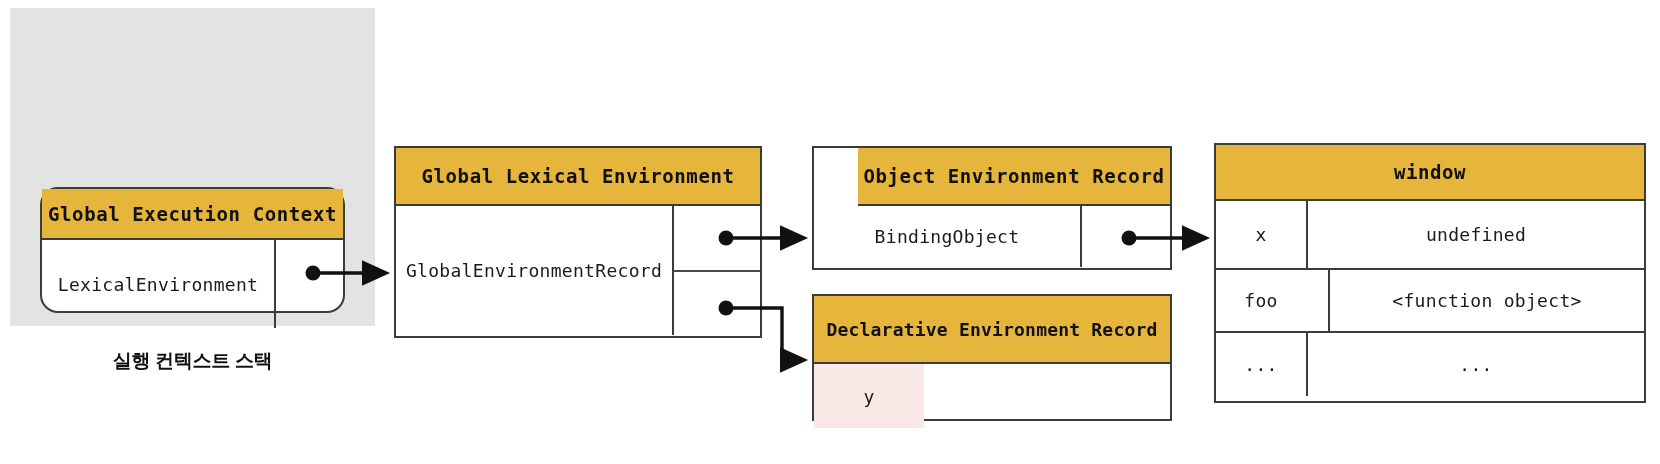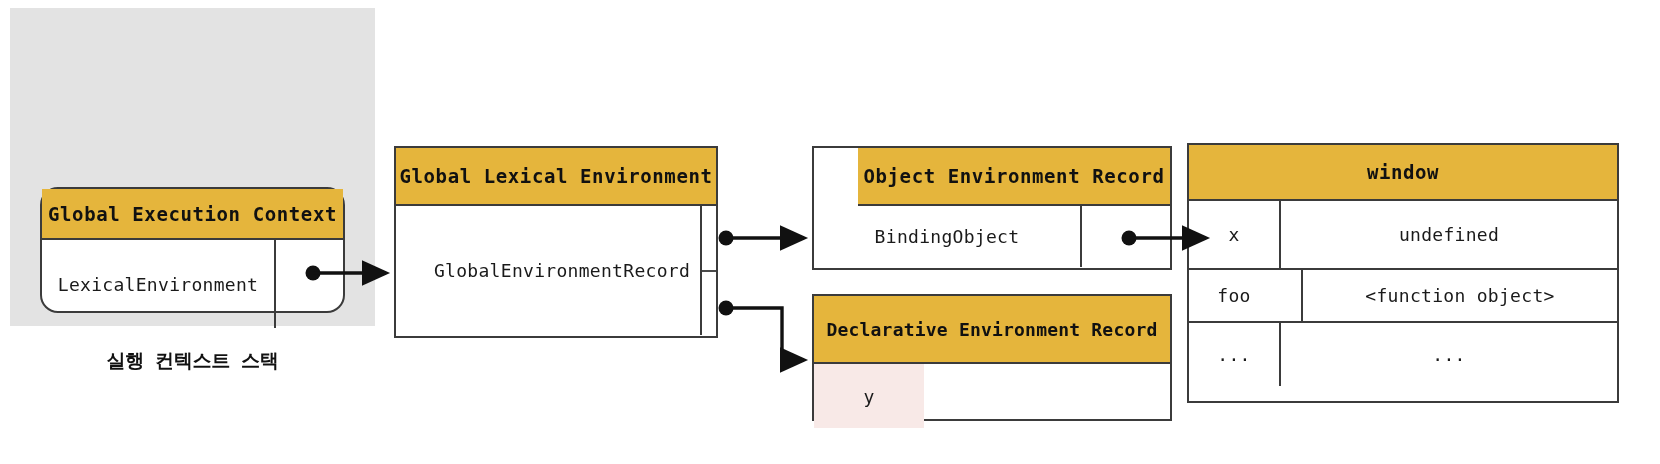--- a/index.html
+++ b/index.html
@@ -13,21 +13,21 @@
   #stage{position:absolute;left:0;top:0;width:1660px;height:464px;}
 
   
   .abs{position:absolute;box-sizing:border-box;}
 
   
   .stack-panel{
     background:#e3e3e3;
   }
   .stack-caption{
-    font-family:Liberation Mono, monospace;
+    font-family:Liberation Sans, sans-serif;
     font-weight:bold;
     font-size:19px;
     color:#111111;
     text-align:center;
     letter-spacing:-0.3px;
     white-space:nowrap;
   }
 
   
   .box{
@@ -69,23 +69,23 @@
   <div class="abs box" style="left:40px;top:187px;width:305px;height:126px;border-radius:18px;">
     <div class="hdr" style="height:51px;">Global Execution Context</div>
     <div class="rowwrap" style="height:88px;">
       <div class="cell" style="width:232px;height:100%;">LexicalEnvironment</div>
       <div class="cell vdiv" style="flex:1;height:100%;"></div>
     </div>
   </div>
 
   <div class="abs stack-caption" style="left:10px;top:348px;width:365px;">실행 컨텍스트 스택</div>
 
-  <div class="abs box" style="left:394px;top:146px;width:324px;height:192px;">
+  <div class="abs box" style="left:394px;top:146px;width:368px;height:192px;">
     <div class="hdr" style="height:58px;">Global Lexical Environment</div>
-    <div class="rowwrap" style="height:129px;padding-left:28px;">
+    <div class="rowwrap" style="height:129px;">
       <div class="cell" style="width:276px;height:100%;">GlobalEnvironmentRecord</div>
       <div class="vdiv" style="flex:1;height:100%;display:flex;flex-direction:column;">
         <div class="cell" style="flex:1;"></div>
         <div class="cell hdiv-thin" style="flex:1;"></div>
       </div>
     </div>
   </div>
 
   <div class="abs box" style="left:812px;top:146px;width:360px;height:124px;">
     <div class="hdr" style="height:58px;margin-left:44px;">Object Environment Record</div>
@@ -95,29 +95,29 @@
     </div>
   </div>
 
   <div class="abs box" style="left:812px;top:294px;width:360px;height:127px;">
     <div class="hdr" style="height:68px;font-size:18px;letter-spacing:0.2px;">Declarative Environment Record</div>
     <div class="rowwrap" style="height:64px;">
       <div class="cell pinkcell" style="width:110px;height:100%;">y</div>
     </div>
   </div>
 
-  <div class="abs box" style="left:1187px;top:143px;width:432px;height:260px;">
+  <div class="abs box" style="left:1214px;top:143px;width:432px;height:260px;">
     <div class="hdr" style="height:56px;">window</div>
 
     <div class="rowwrap" style="height:67px;">
       <div class="cell" style="width:90px;height:100%;">x</div>
       <div class="cell vdiv" style="flex:1;height:100%;">undefined</div>
     </div>
 
-    <div class="rowwrap hdiv" style="height:53px;">
+    <div class="rowwrap hdiv" style="height:63px;">
       <div class="cell" style="width:90px;height:100%;">foo</div>
       <div class="cell vdiv" style="flex:1;height:100%;margin-left:22px;">&lt;function object&gt;</div>
     </div>
 
     <div class="rowwrap hdiv" style="height:65px;">
       <div class="cell" style="width:90px;height:100%;">...</div>
       <div class="cell vdiv" style="flex:1;height:100%;">...</div>
     </div>
   </div>
 

